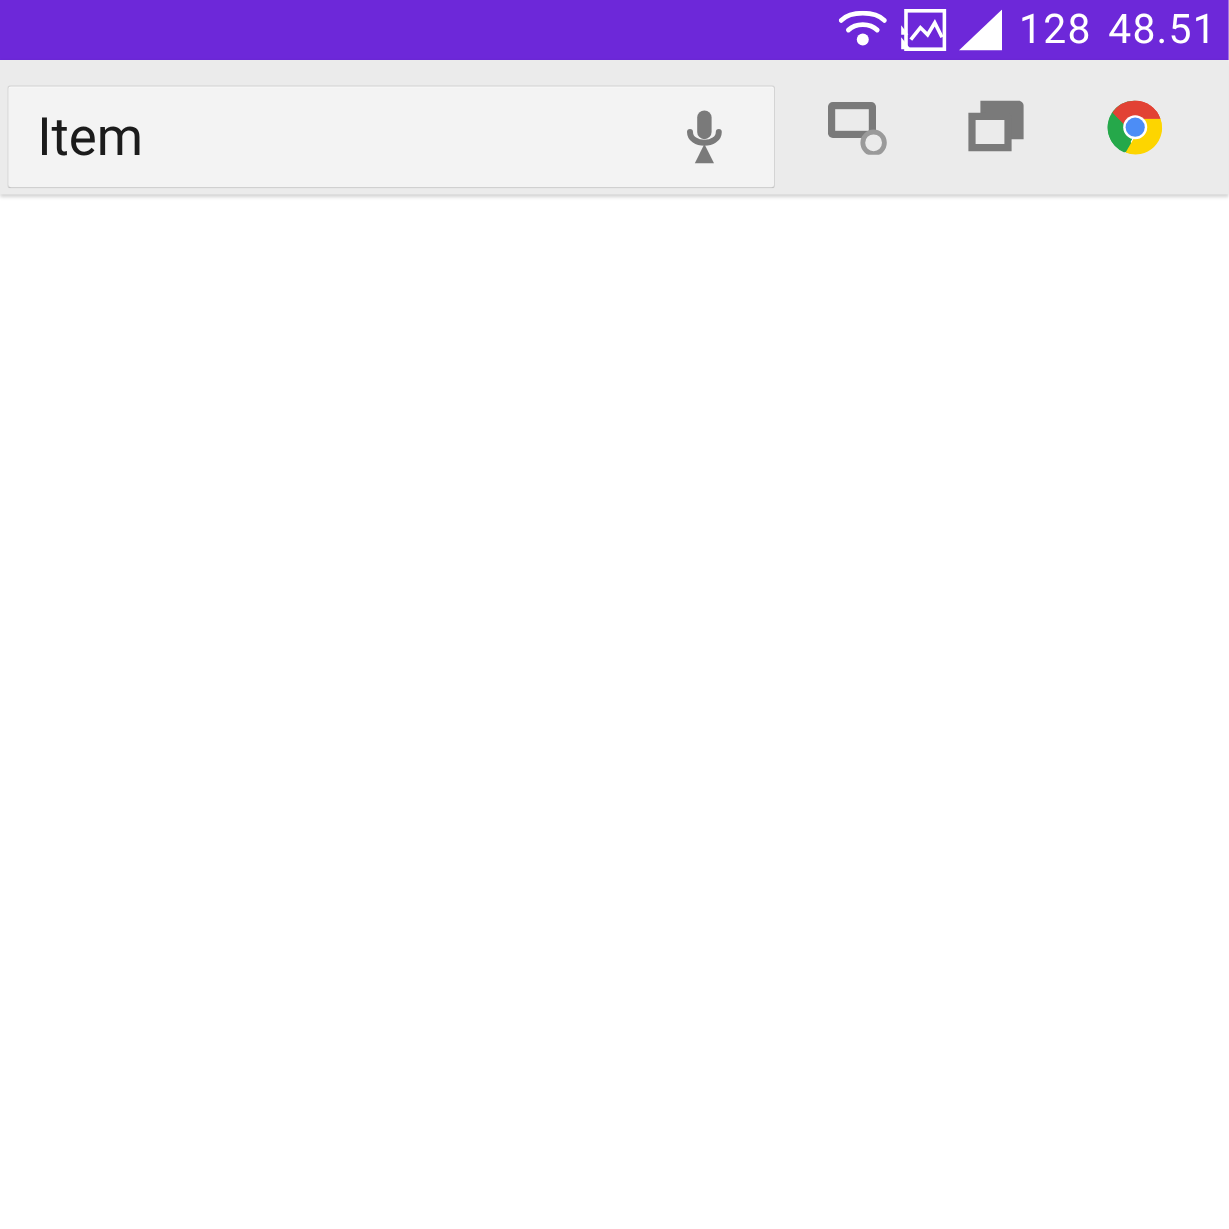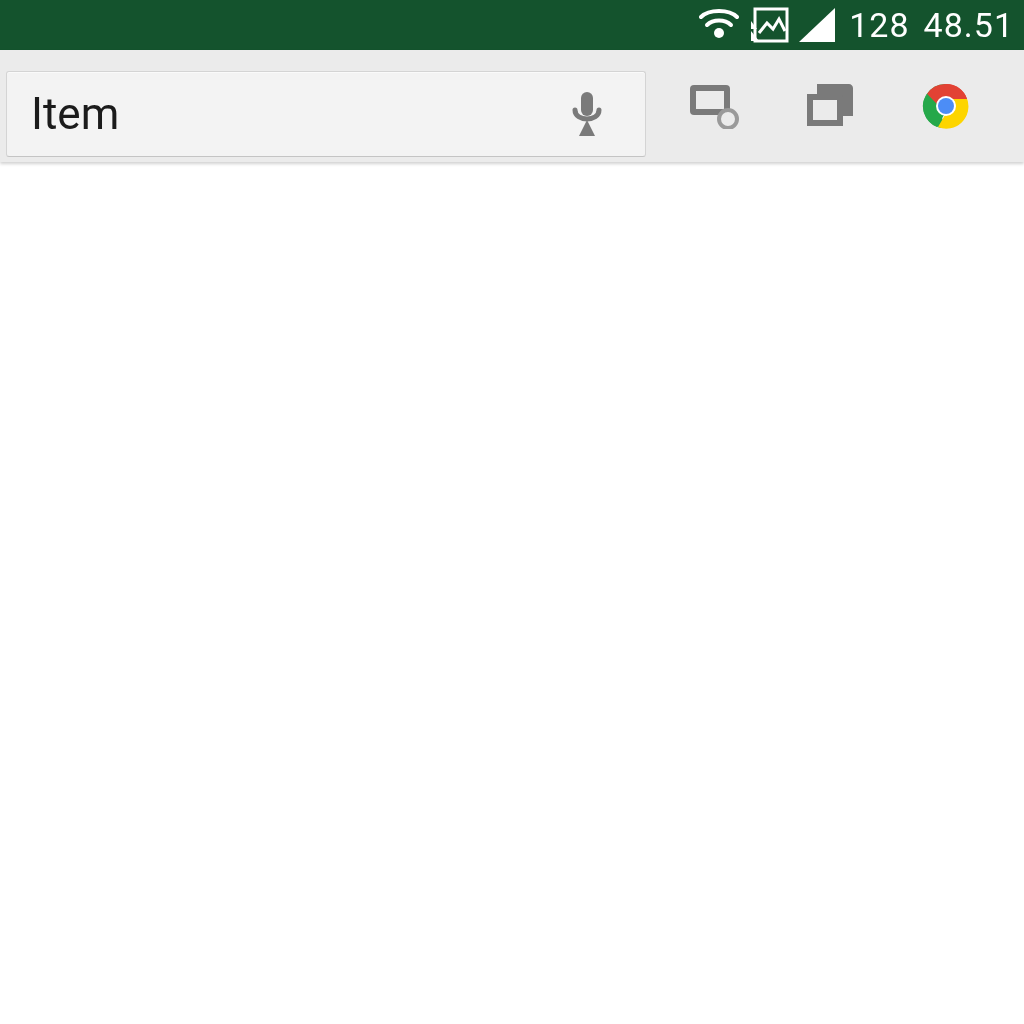--- a/index.html
+++ b/index.html
@@ -2,21 +2,21 @@
 <html><head>
 <meta charset="utf-8">
 <style>
   * { box-sizing: border-box; margin: 0; padding: 0; }
   html, body { width: 1024px; height: 1024px; font-family: Roboto, Arial, sans-serif; background:#fff; overflow:hidden; }
 
   
   .status-bar {
     width: 100%;
     height: 50px;
-    background: #14532d;
+    background: #6d28d9;
     display: flex;
     align-items: center;
     justify-content: flex-end;
     padding-right: 10px;
     color: #ffffff;
   }
   .status-icons {
     display: flex;
     align-items: center;
     gap: 10px;

